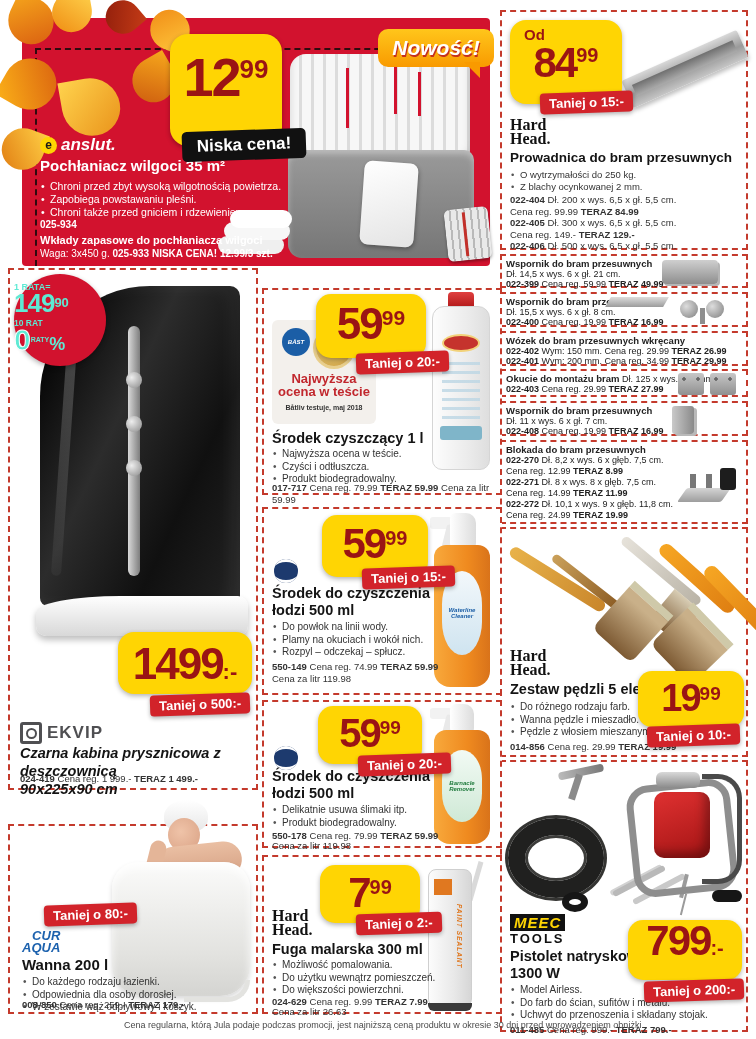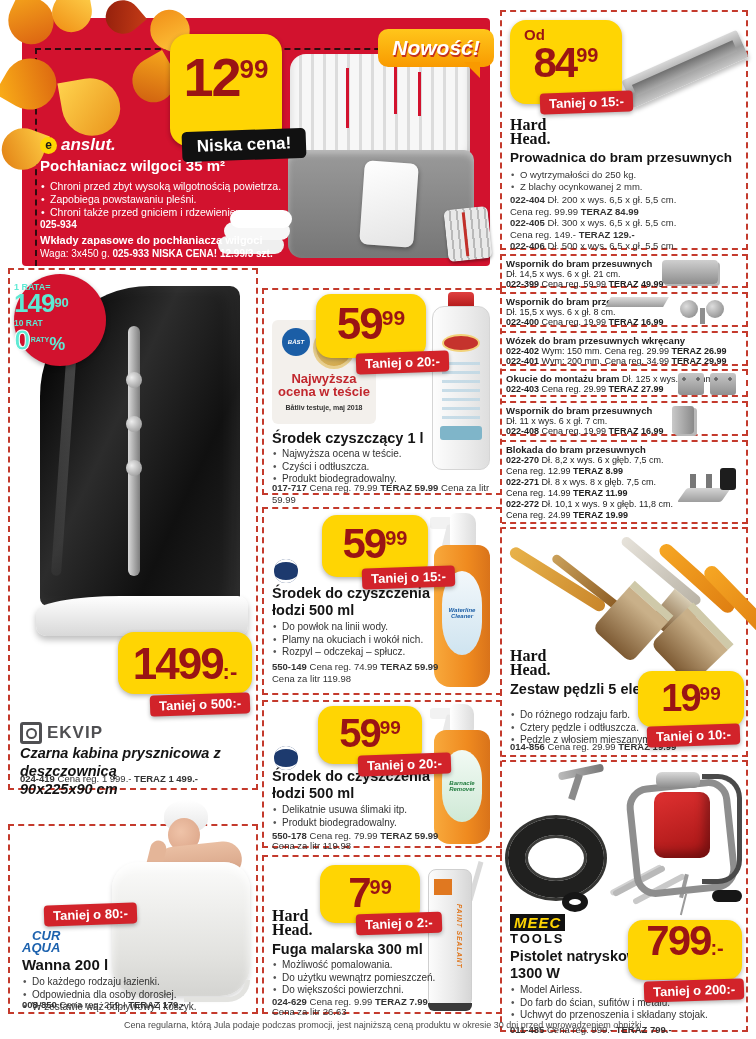--- a/index.html
+++ b/index.html
@@ -213,23 +213,23 @@
       <i class="abs" style="left:158px;top:6px;width:96px;height:14px;border-radius:8px;background:linear-gradient(90deg,#f6a623,#df7f12);transform:rotate(42deg);transform-origin:left top;"></i>
       <i class="abs" style="left:96px;top:62px;width:52px;height:56px;background:linear-gradient(180deg,#c9b089 15%,#7d5a33);transform:rotate(42deg);border-radius:0 0 8px 8px;box-shadow:0 -8px 0 #cfc9a9;"></i>
       <i class="abs" style="left:204px;top:28px;width:92px;height:15px;border-radius:8px;background:linear-gradient(90deg,#f6a623,#df7f12);transform:rotate(46deg);transform-origin:left top;"></i>
       <i class="abs" style="left:152px;top:86px;width:58px;height:52px;background:linear-gradient(180deg,#c9b089 15%,#7d5a33);transform:rotate(46deg);border-radius:0 0 8px 8px;box-shadow:0 -8px 0 #cfc9a9;"></i>
     </div>
     <div class="abs hardhead" style="left:8px;top:120px;">
       <div>Hard</div>
       <div>Head.</div>
     </div>
     <h3 class="abs t-title" style="left:8px;top:152px;font-size:14.5px;">Zestaw pędzli 5 elementów</h3>
-    <ul class="bullets abs" style="left:8px;top:172px;margin-top:8px;">
+    <ul class="bullets abs" style="left:8px;top:172px;">
       <li>Do różnego rodzaju farb.</li>
-      <li>Cztery pędzle i odtłuszcza.</li>
+      <li>Wanna pędzle i mieszadło.</li>
       <li>Pędzle z włosiem mieszanym.</li>
     </ul>
     <div class="abs skul" style="left:8px;top:212px;">
       <span class="b">014-856</span>
       <span>Cena reg. 29.99</span>
       <span class="b">TERAZ 19.99</span>
     </div>
     <div class="ybadge" style="right:2px;top:142px;width:106px;height:56px;border-radius:14px;padding-top:8px;box-sizing:border-box;">
       <span class="int" style="font-size:38px;">19</span><span class="dec" style="font-size:19px;">99</span>
     </div>

